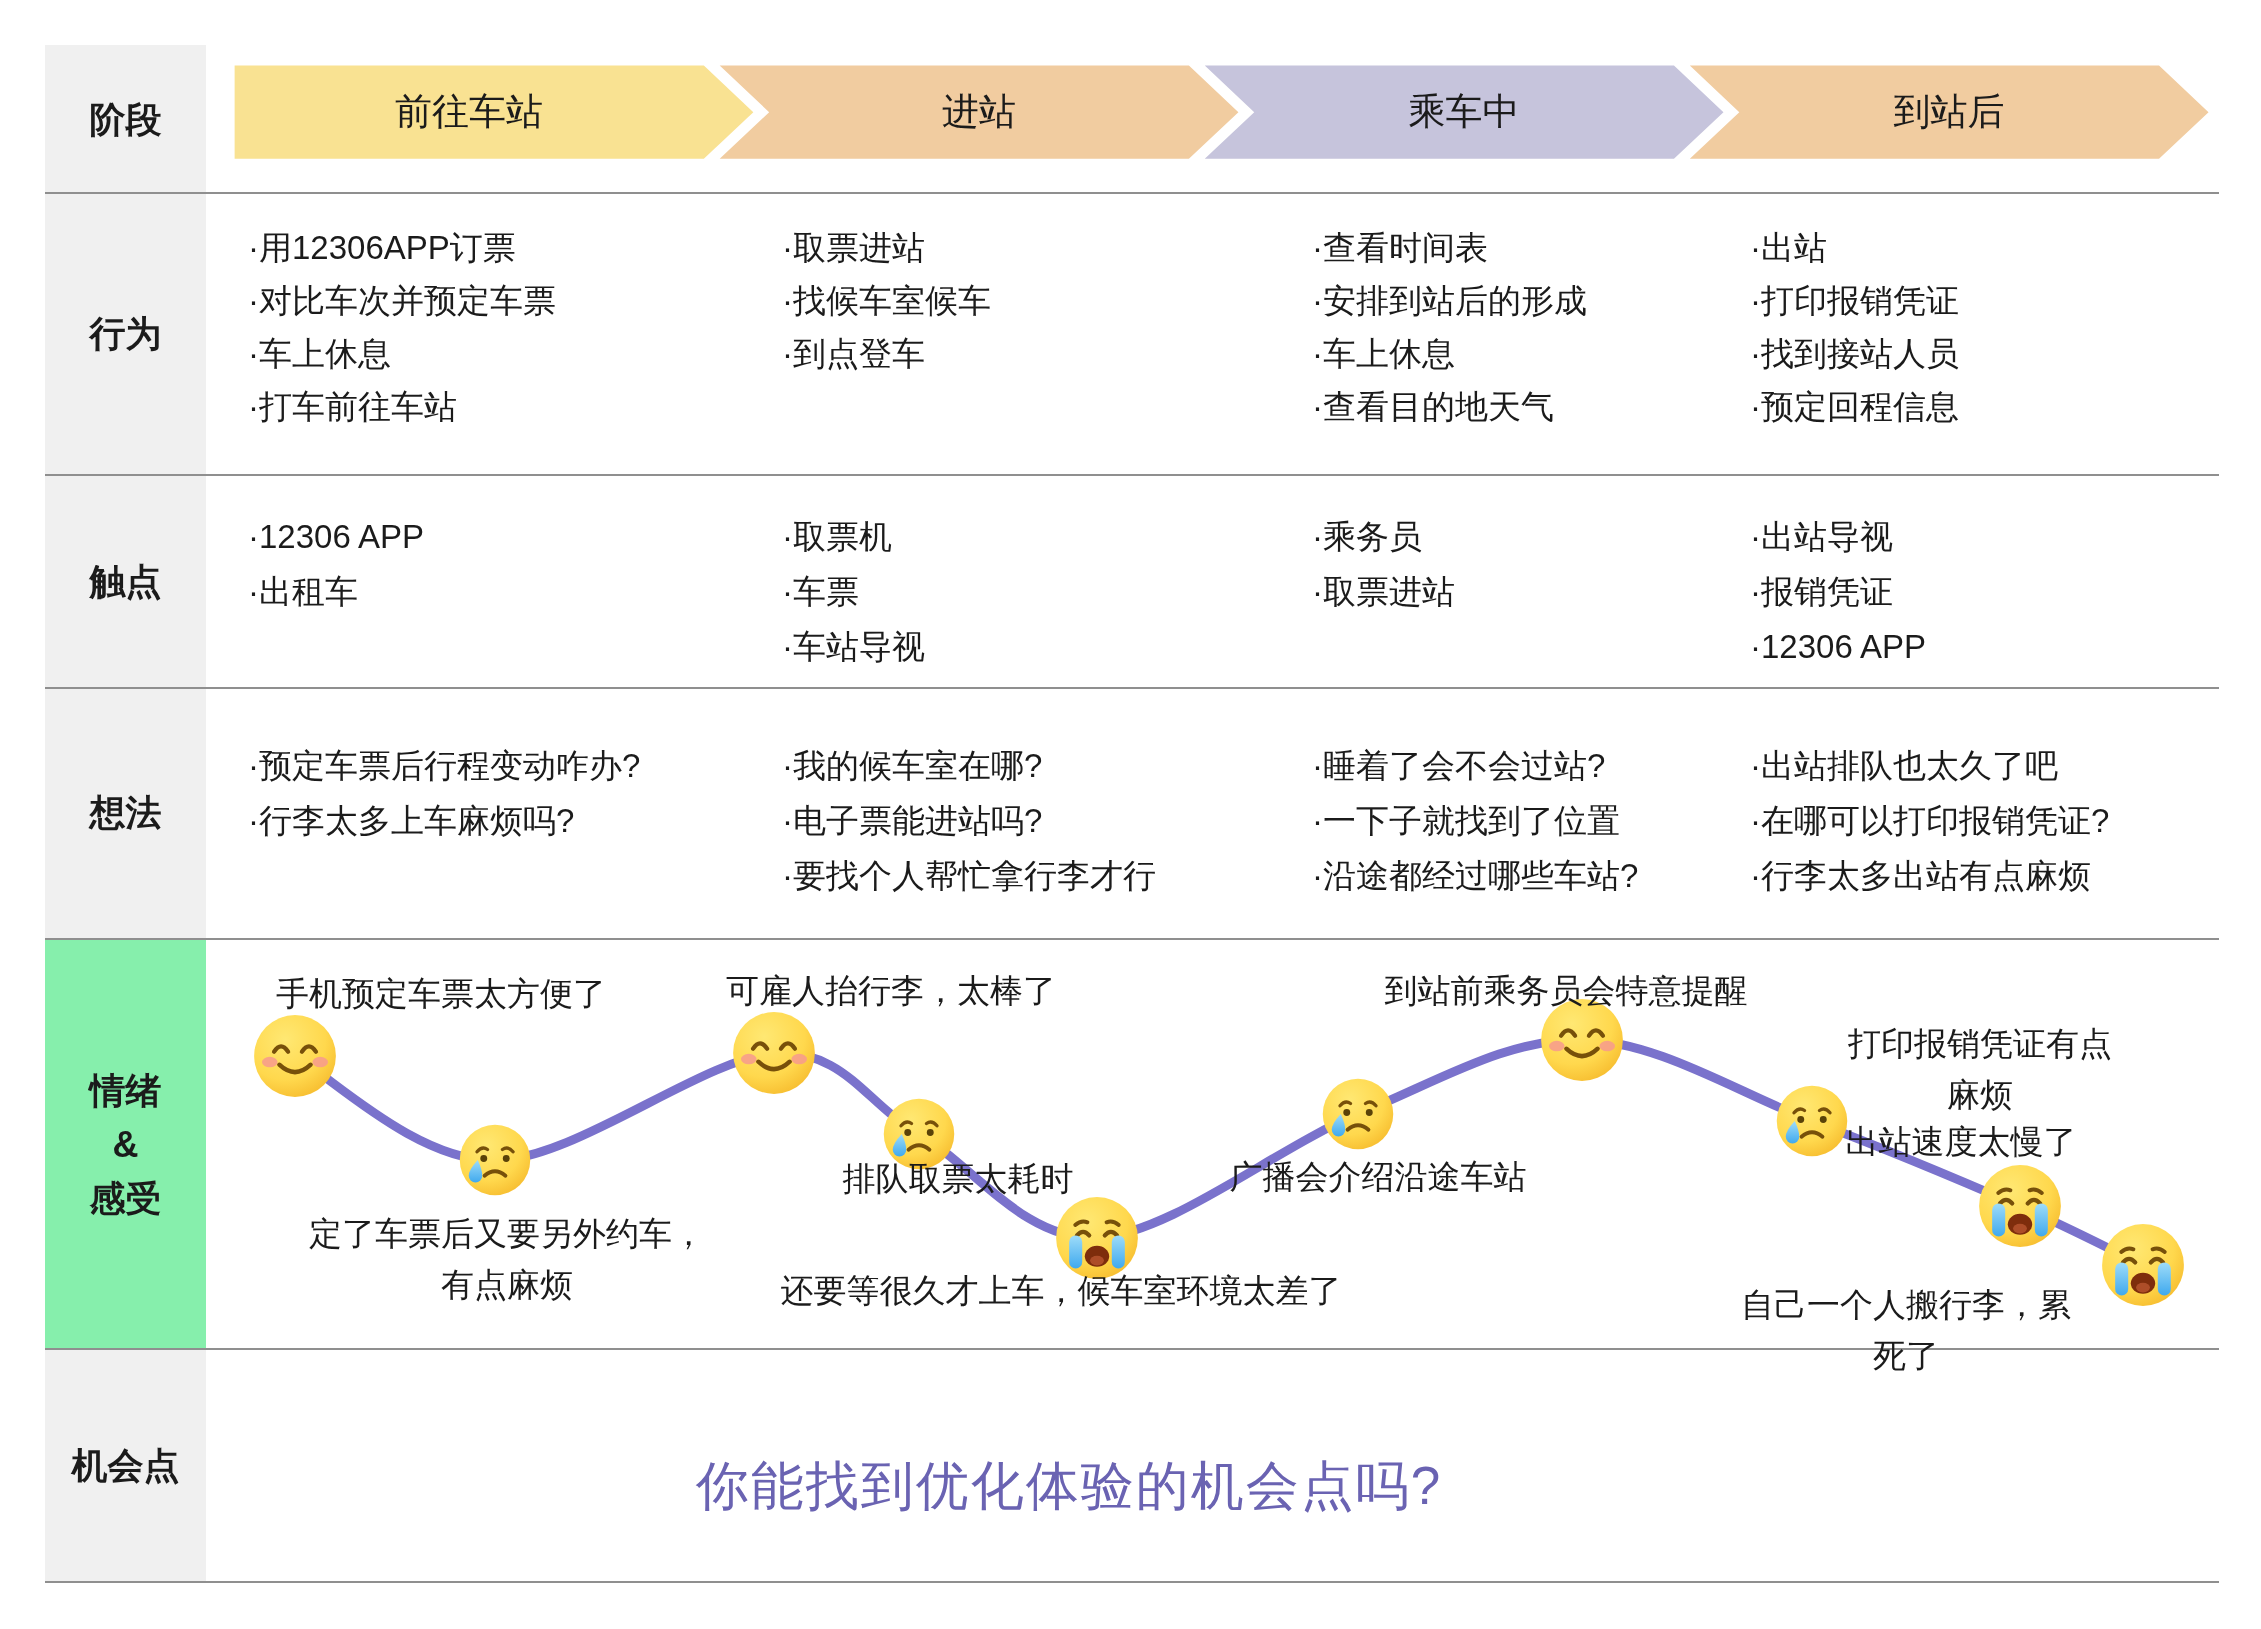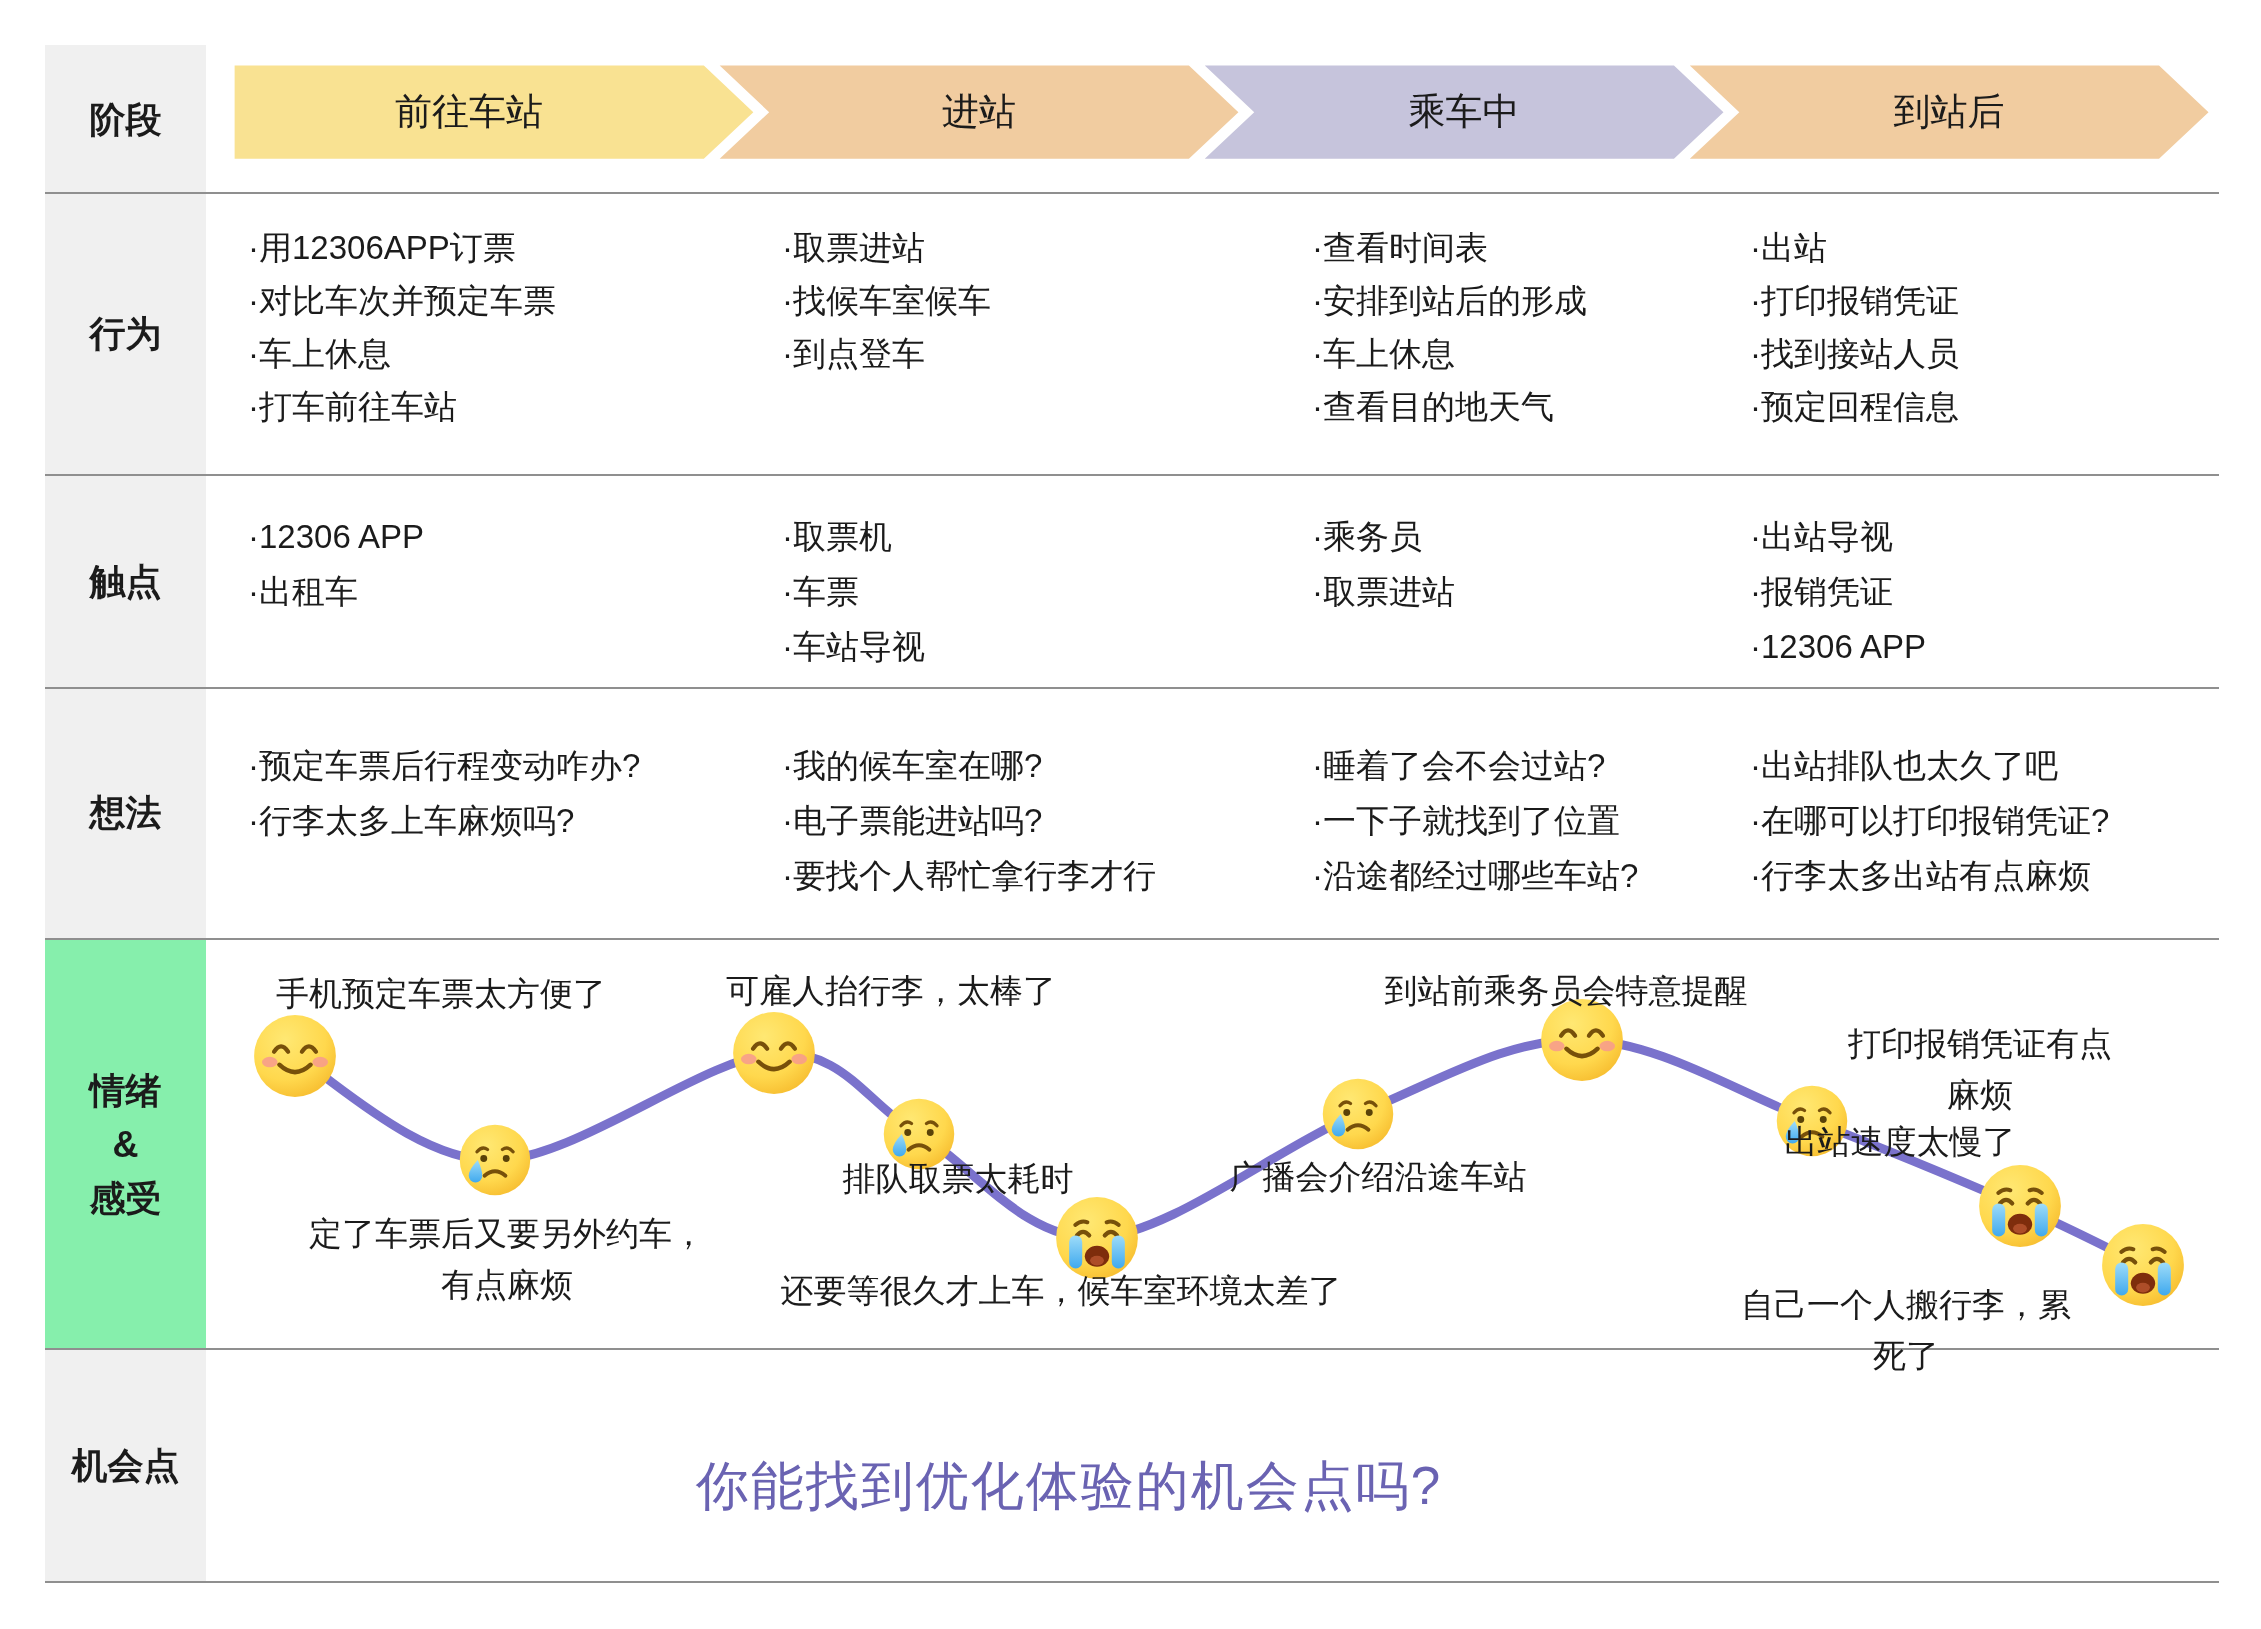--- a/index.html
+++ b/index.html
@@ -200,18 +200,18 @@
       </svg>
       <div class="curve-caption" style="left: 441px; top: 993px;">手机预定车票太方便了</div>
       <div class="curve-caption" style="left: 507px; top: 1259px;">定了车票后又要另外约车，
 有点麻烦</div>
       <div class="curve-caption" style="left: 891px; top: 990px;">可雇人抬行李，太棒了</div>
       <div class="curve-caption" style="left: 958px; top: 1178px;">排队取票太耗时</div>
       <div class="curve-caption" style="left: 1061px; top: 1290px;">还要等很久才上车，候车室环境太差了</div>
       <div class="curve-caption" style="left: 1378px; top: 1176px;">广播会介绍沿途车站</div>
       <div class="curve-caption" style="left: 1566px; top: 990px;">到站前乘务员会特意提醒</div>
       <div class="curve-caption" style="left: 1980px; top: 1069px;">打印报销凭证有点麻烦</div>
-      <div class="curve-caption" style="left: 1900px; top: 1141px;">出站速度太慢了</div>
+      <div class="curve-caption" style="left: 1961px; top: 1141px;">出站速度太慢了</div>
       <div class="curve-caption" style="left: 1906px; top: 1330px;">自己一个人搬行李，累死了</div>
     </div>
   <div id="opportunity-text" style="color: rgb(106, 99, 178);">你能找到优化体验的机会点吗?</div>
 </div>
 
 
 </body></html>

